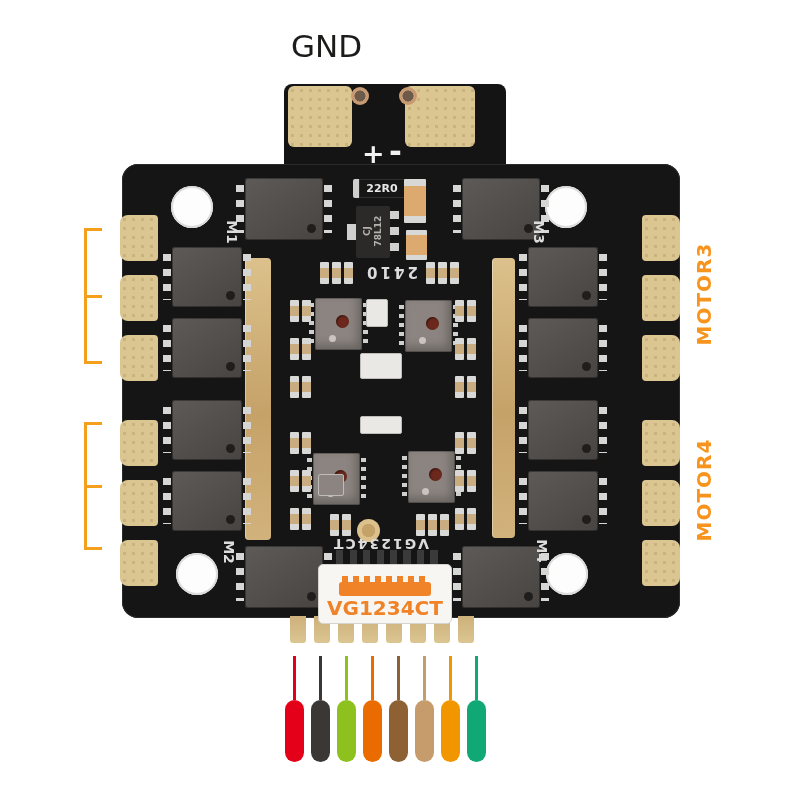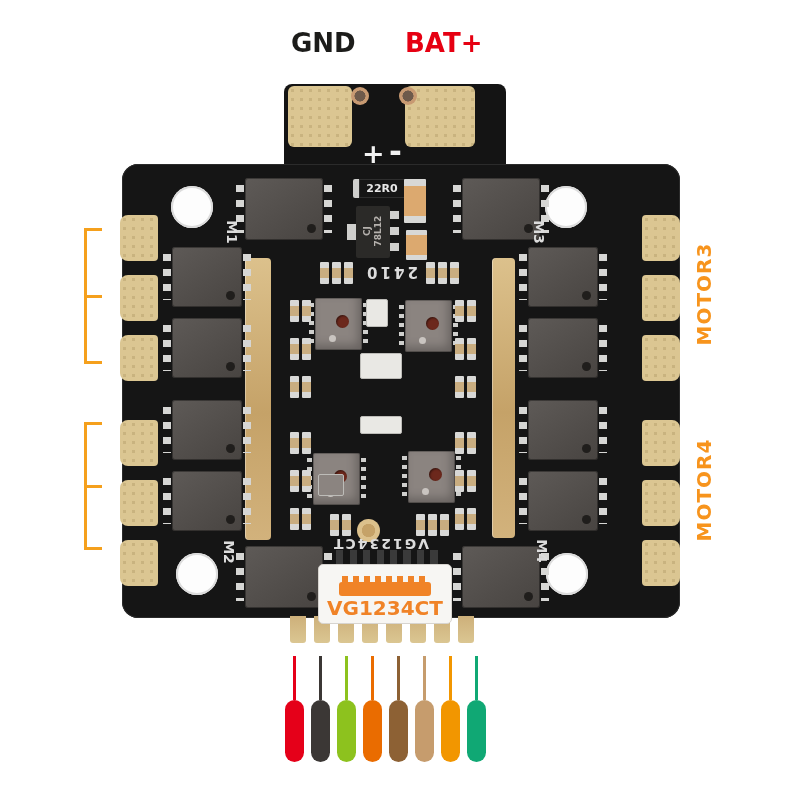--- a/index.html
+++ b/index.html
@@ -1,21 +1,21 @@
 <!DOCTYPE html>
 <html><head>
 <meta charset="utf-8">
 <style>
   html,body{margin:0;padding:0;background:#fff;}
   #canvas{position:relative;width:800px;height:800px;background:#fff;overflow:hidden;
           font-family:"DejaVu Sans", sans-serif;}
   .abs{position:absolute;}
 
   
-  .big-label{position:absolute;font-weight:bold;font-size:26px;letter-spacing:0px;}
+  .big-label{position:absolute;font-weight:normal;font-size:31px;letter-spacing:0px;}
   #gnd-label{left:291px;top:28px;color:#1c1c1a;}
   #bat-label{left:405px;top:28px;color:#e60012;}
 
   .motor-label{position:absolute;width:130px;height:26px;text-align:center;
     font-weight:bold;font-size:20px;letter-spacing:1px;color:#f7941d;
     transform:rotate(-90deg);}
   #motor3-label{left:640px;top:281px;}
   #motor4-label{left:640px;top:477px;}
 
   .bracket{position:absolute;width:15px;border:3px solid #f5a01c;background:transparent;}
@@ -133,21 +133,20 @@
   .wire{display:flex;flex-direction:column;align-items:center;width:19px;}
   .wire .lead{width:3px;height:44px;}
   .wire .pill{width:19px;height:62px;border-radius:10px;}
 </style>
 </head>
 <body>
 
 <div id="canvas">
 
   <div class="big-label" id="gnd-label" style="color: rgb(28, 28, 26);">GND</div>
-  <div class="big-label" id="bat-label" style="color: rgb(230, 0, 18);">BAT+</div>
 
   <div class="bracket left" id="lbracket1">
       <div class="tick"></div>
     </div>
   <div class="bracket left" id="lbracket2">
       <div class="tick"></div>
     </div>
   <div class="bracket right" id="rbracket1">
       <div class="tick"></div>
     </div>

